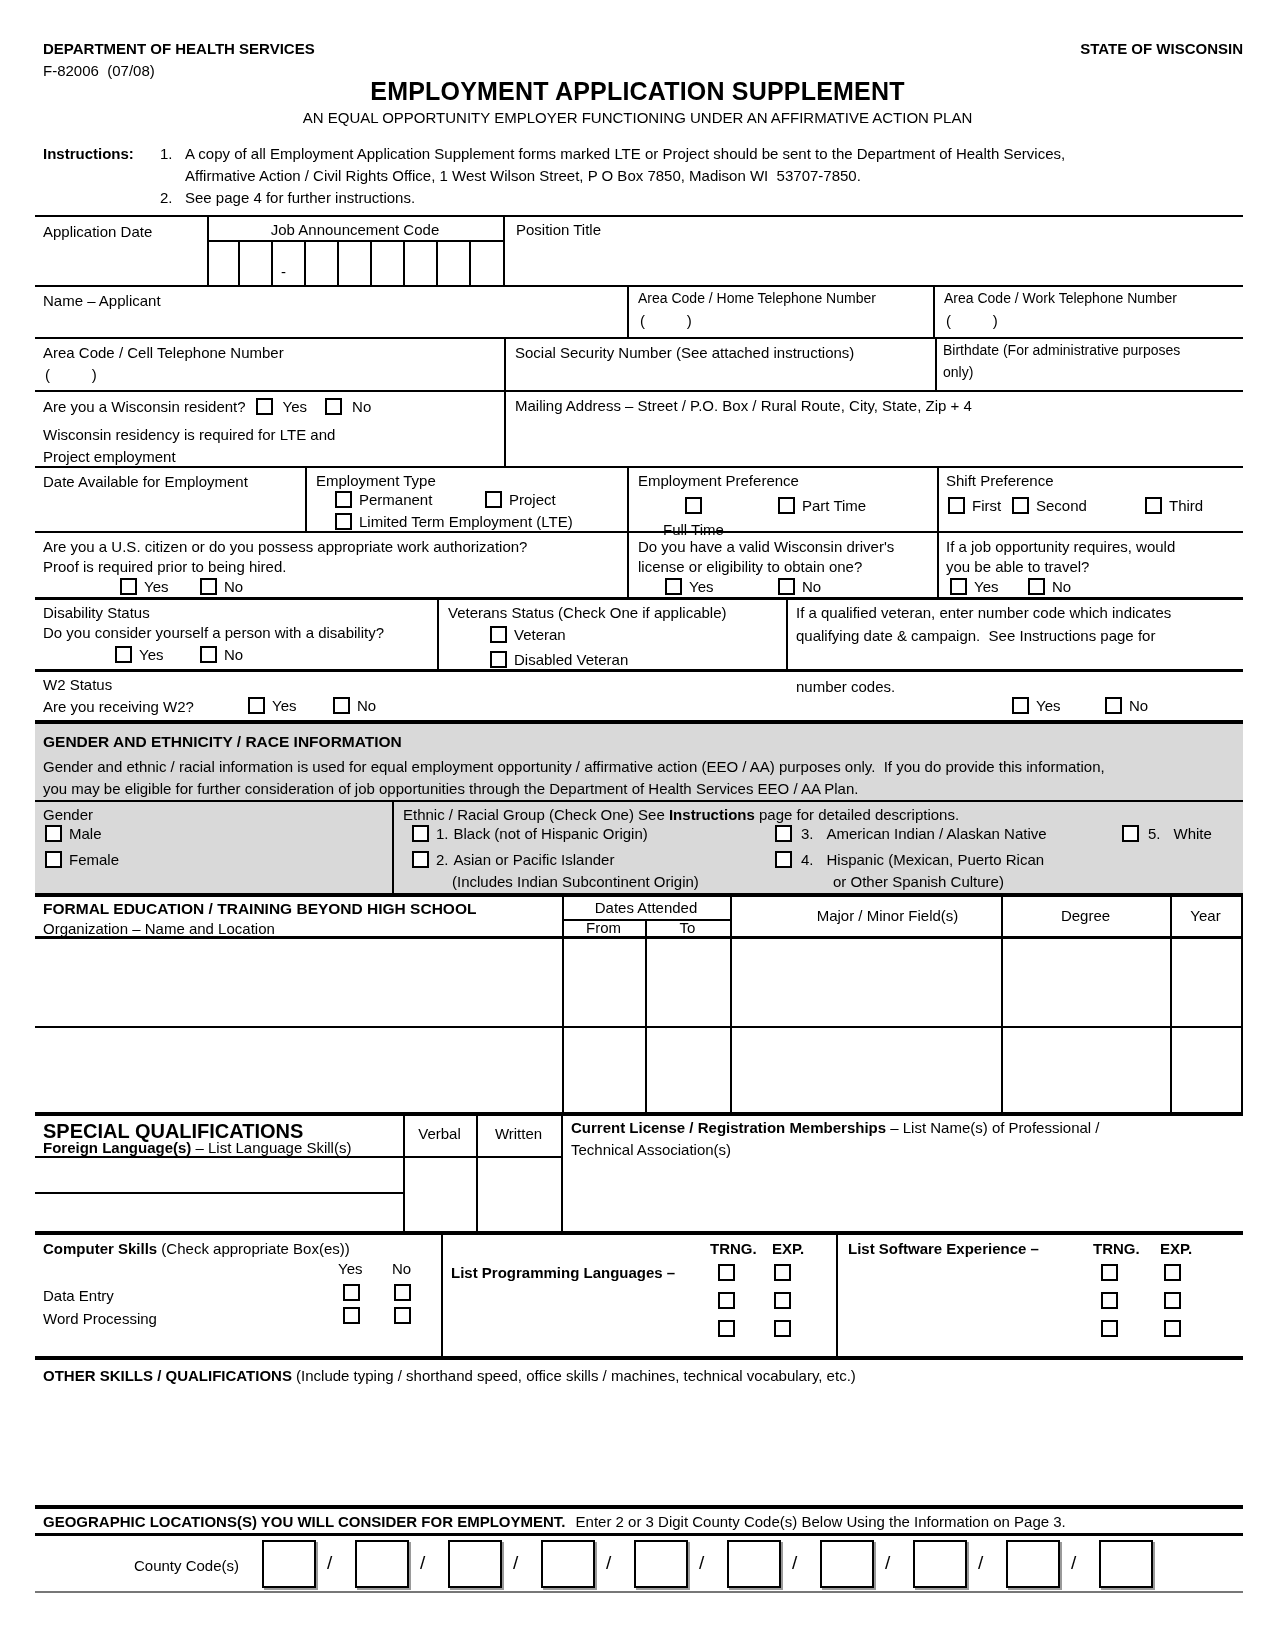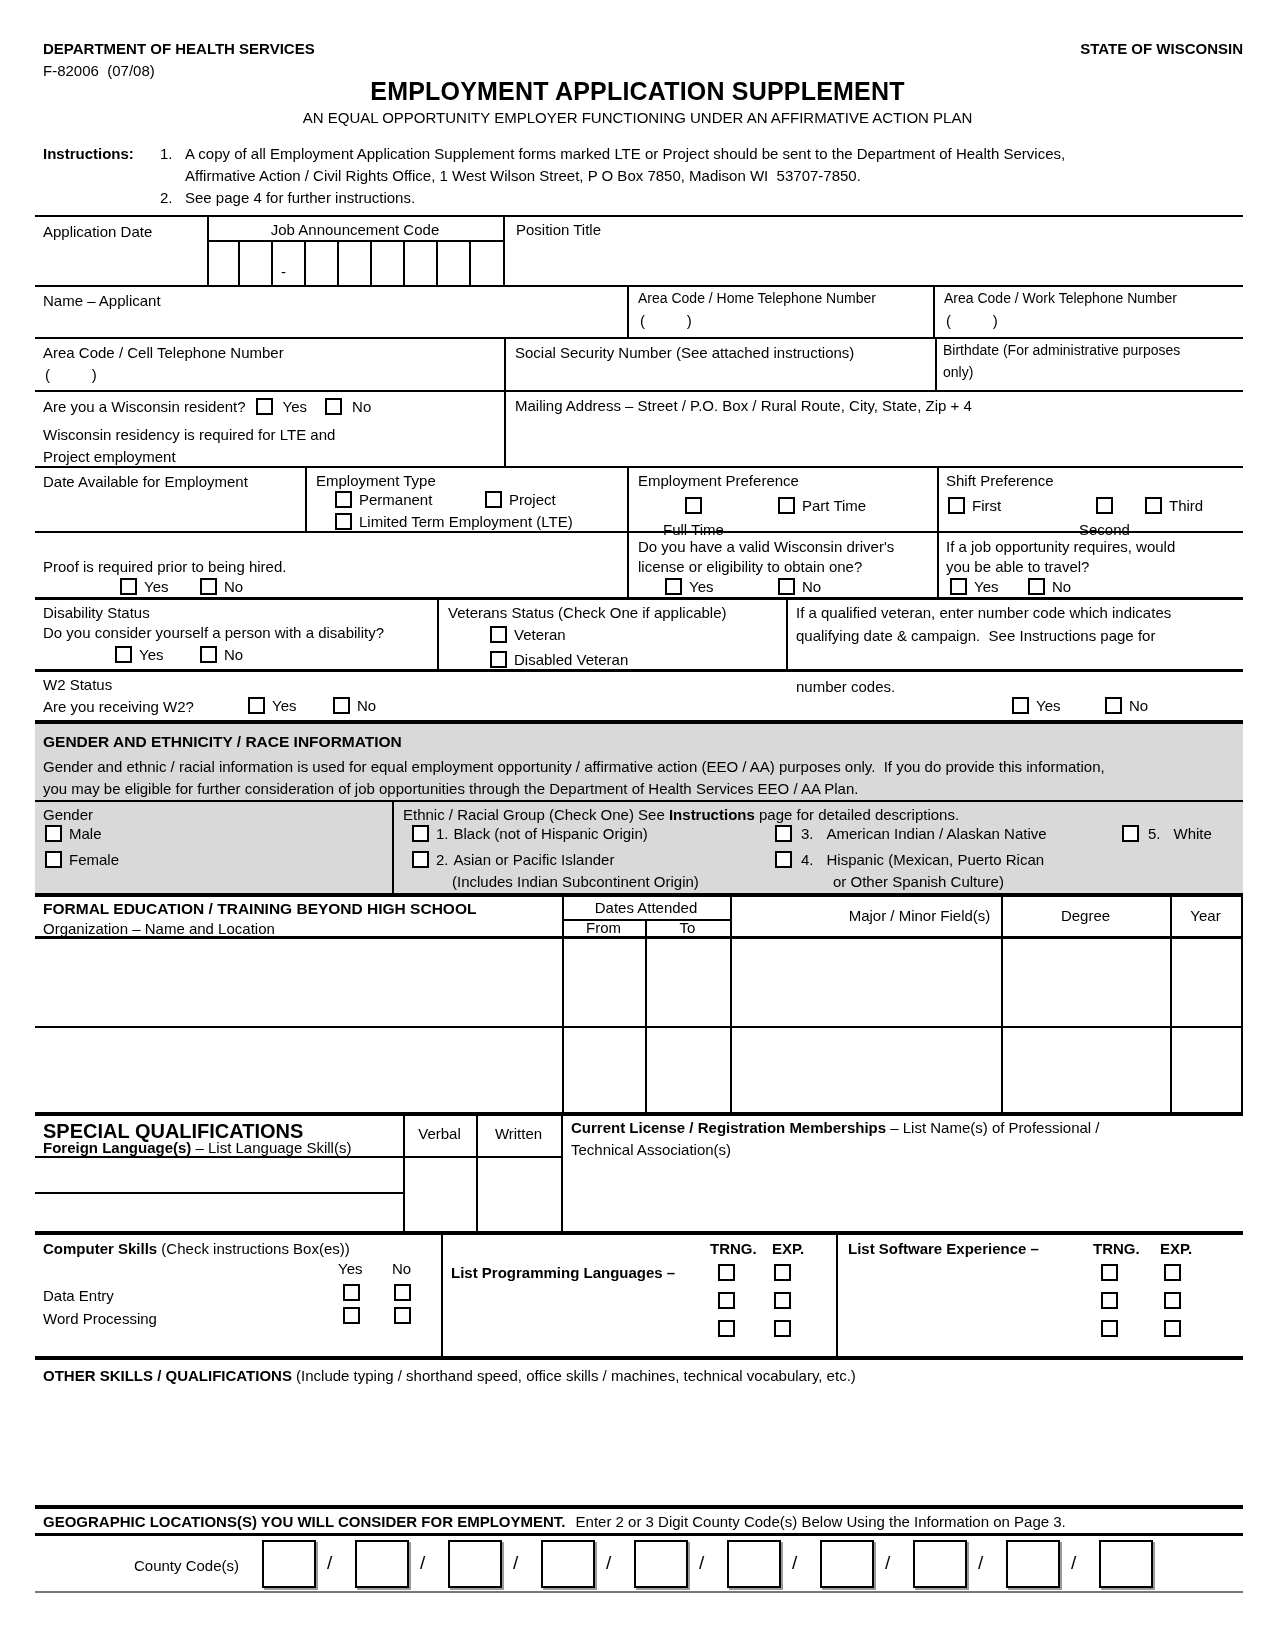--- a/index.html
+++ b/index.html
@@ -118,29 +118,30 @@
   </div>
   <div class="cbi" style="left:778px;top:497px;">
     <span class="cb"></span>
     <span>Part Time</span>
   </div>
   <div class="t" style="left:946px;top:472px;">Shift Preference</div>
   <div class="cbi" style="left:948px;top:497px;">
     <span class="cb"></span>
     <span>First</span>
   </div>
-  <div class="cbi" style="left:1079px;top:497px;flex-direction:column;">
+  <div class="cbi" style="left:1012px;top:497px;">
     <span class="cb"></span>
     <span>Second</span>
   </div>
   <div class="cbi" style="left:1145px;top:497px;">
     <span class="cb"></span>
     <span>Third</span>
   </div>
 
+  <div class="t" style="left:43px;top:538px;">Are you a U.S. citizen or do you possess appropriate work authorization?</div>
   <div class="t" style="left:43px;top:558px;">Proof is required prior to being hired.</div>
   <div class="cbi" style="left:120px;top:578px;">
     <span class="cb"></span>
     <span>Yes</span>
   </div>
   <div class="cbi" style="left:200px;top:578px;">
     <span class="cb"></span>
     <span>No</span>
   </div>
   <div class="t" style="left:638px;top:538px;">Do you have a valid Wisconsin driver's</div>
@@ -261,21 +262,21 @@
   <div class="vl" style="left:645px;top:919px;height:195px;"></div>
   <div class="vl" style="left:730px;top:893px;height:221px;"></div>
   <div class="vl" style="left:1001px;top:893px;height:221px;"></div>
   <div class="vl" style="left:1170px;top:893px;height:221px;"></div>
   <div class="vl" style="left:1241px;top:893px;height:221px;"></div>
   <div class="t b" style="left:43px;top:900px;font-size:15.5px;">FORMAL EDUCATION / TRAINING BEYOND HIGH SCHOOL</div>
   <div class="t" style="left:43px;top:920px;">Organization – Name and Location</div>
   <div class="t ctr" style="left:562px;top:899px;width:168px;">Dates Attended</div>
   <div class="t ctr" style="left:562px;top:919px;width:83px;">From</div>
   <div class="t ctr" style="left:645px;top:919px;width:85px;">To</div>
-  <div class="t ctr" style="left:730px;top:907px;width:315px;margin-left:32px;">Major / Minor Field(s)</div>
+  <div class="t ctr" style="left:730px;top:907px;width:315px;">Major / Minor Field(s)</div>
   <div class="t ctr" style="left:1001px;top:907px;width:169px;">Degree</div>
   <div class="t ctr" style="left:1170px;top:907px;width:71px;">Year</div>
   <div style="position:absolute;left:35px;top:939px;width:1206px;height:87px;"></div>
   <div style="position:absolute;left:35px;top:1028px;width:1206px;height:84px;"></div>
 
   <div class="hl" style="left:35px;top:1112px;width:1208px;height:4px;"></div>
   <div class="vl" style="left:403px;top:1112px;height:119px;"></div>
   <div class="vl" style="left:476px;top:1112px;height:119px;"></div>
   <div class="vl" style="left:561px;top:1112px;height:119px;"></div>
   <div class="hl" style="left:35px;top:1156px;width:526px;"></div>
@@ -283,21 +284,21 @@
   <div class="t b" style="left:43px;top:1119px;font-size:20px;">SPECIAL QUALIFICATIONS</div>
   <div class="t" style="left:43px;top:1139px;"><span class="b">Foreign Language(s)</span><span> – List Language Skill(s)</span></div>
   <div class="t ctr" style="left:403px;top:1125px;width:73px;">Verbal</div>
   <div class="t ctr" style="left:476px;top:1125px;width:85px;">Written</div>
   <div class="t" style="left:571px;top:1119px;"><span class="b">Current License / Registration Memberships</span><span> – List Name(s) of Professional /</span></div>
   <div class="t" style="left:571px;top:1141px;">Technical Association(s)</div>
 
   <div class="hl" style="left:35px;top:1231px;width:1208px;height:4px;"></div>
   <div class="vl" style="left:441px;top:1231px;height:127px;"></div>
   <div class="vl" style="left:836px;top:1231px;height:127px;"></div>
-  <div class="t" style="left:43px;top:1240px;"><span class="b">Computer Skills</span><span> (Check instructions Box(es))</span></div>
+  <div class="t" style="left:43px;top:1240px;"><span class="b">Computer Skills</span><span> (Check appropriate Box(es))</span></div>
   <div class="t" style="left:338px;top:1260px;">Yes</div>
   <div class="t" style="left:392px;top:1260px;">No</div>
   <div class="t" style="left:43px;top:1287px;">Data Entry</div>
   <span class="cb" style="position:absolute;left:343px;top:1284px;"></span>
   <span class="cb" style="position:absolute;left:394px;top:1284px;"></span>
   <div class="t" style="left:43px;top:1310px;">Word Processing</div>
   <span class="cb" style="position:absolute;left:343px;top:1307px;"></span>
   <span class="cb" style="position:absolute;left:394px;top:1307px;"></span>
 
   <div class="t b" style="left:451px;top:1240px;margin-top:24px;">List Programming Languages –</div>

